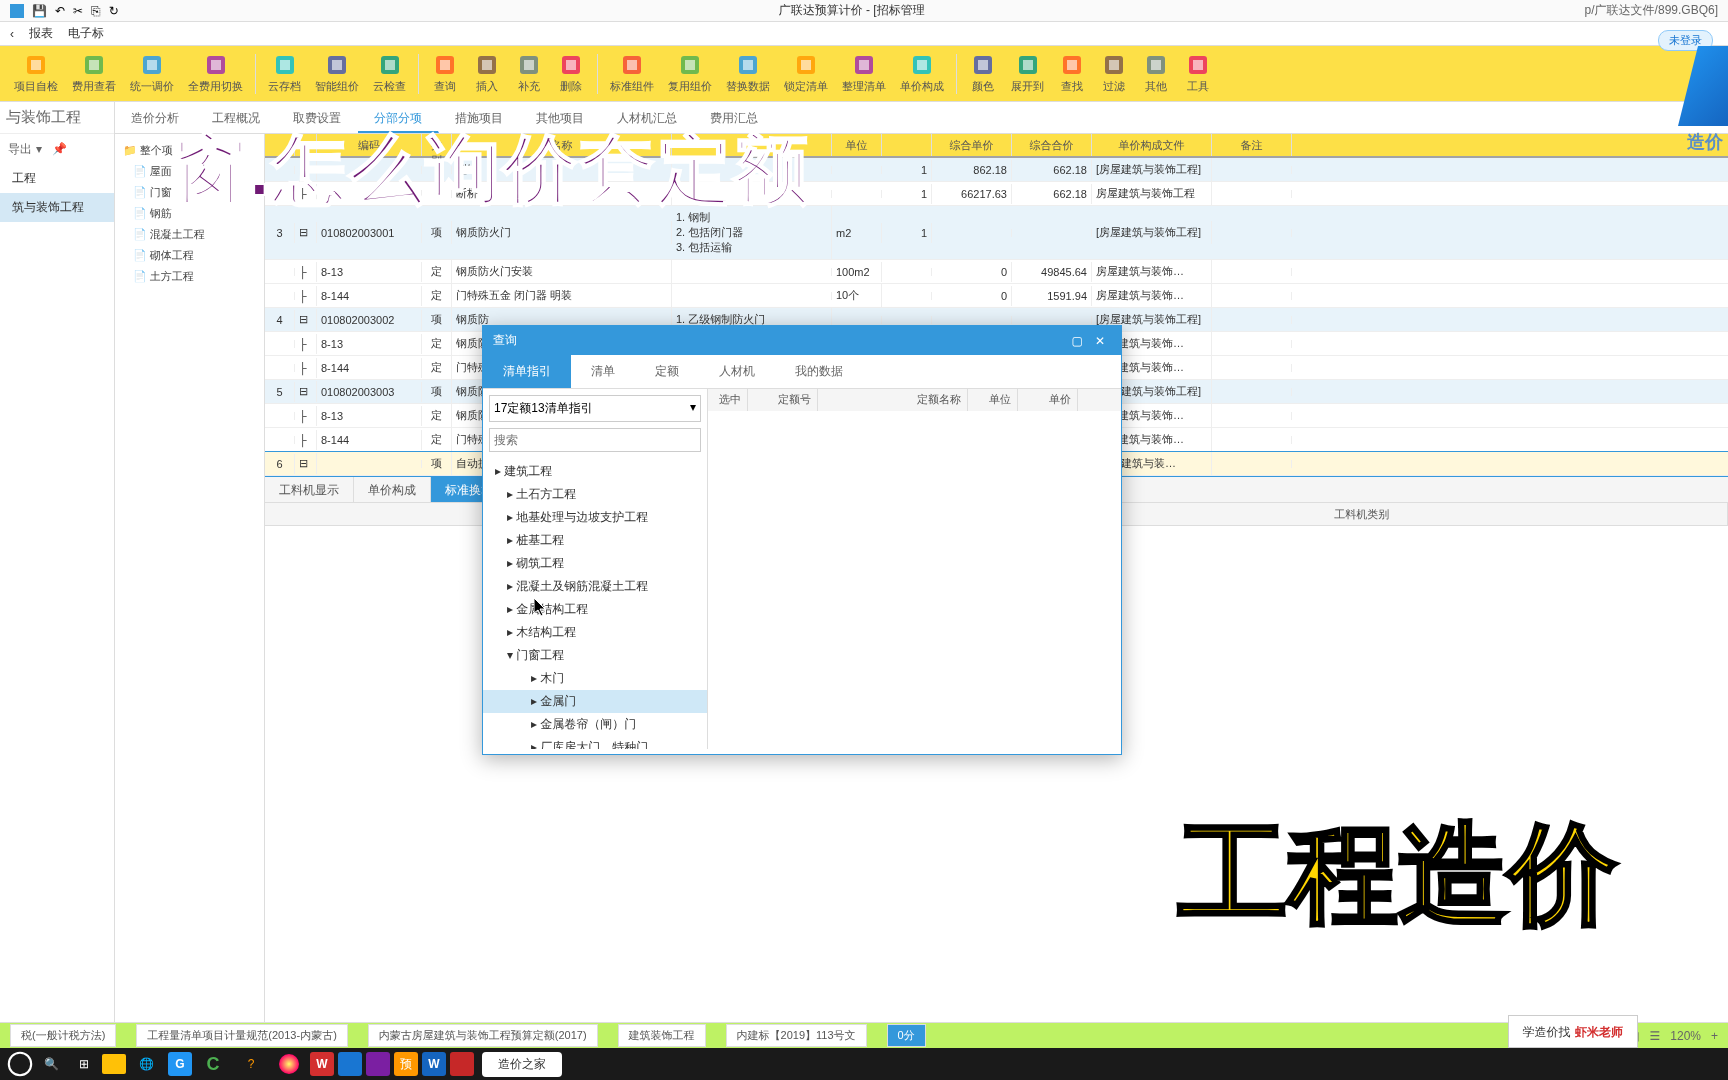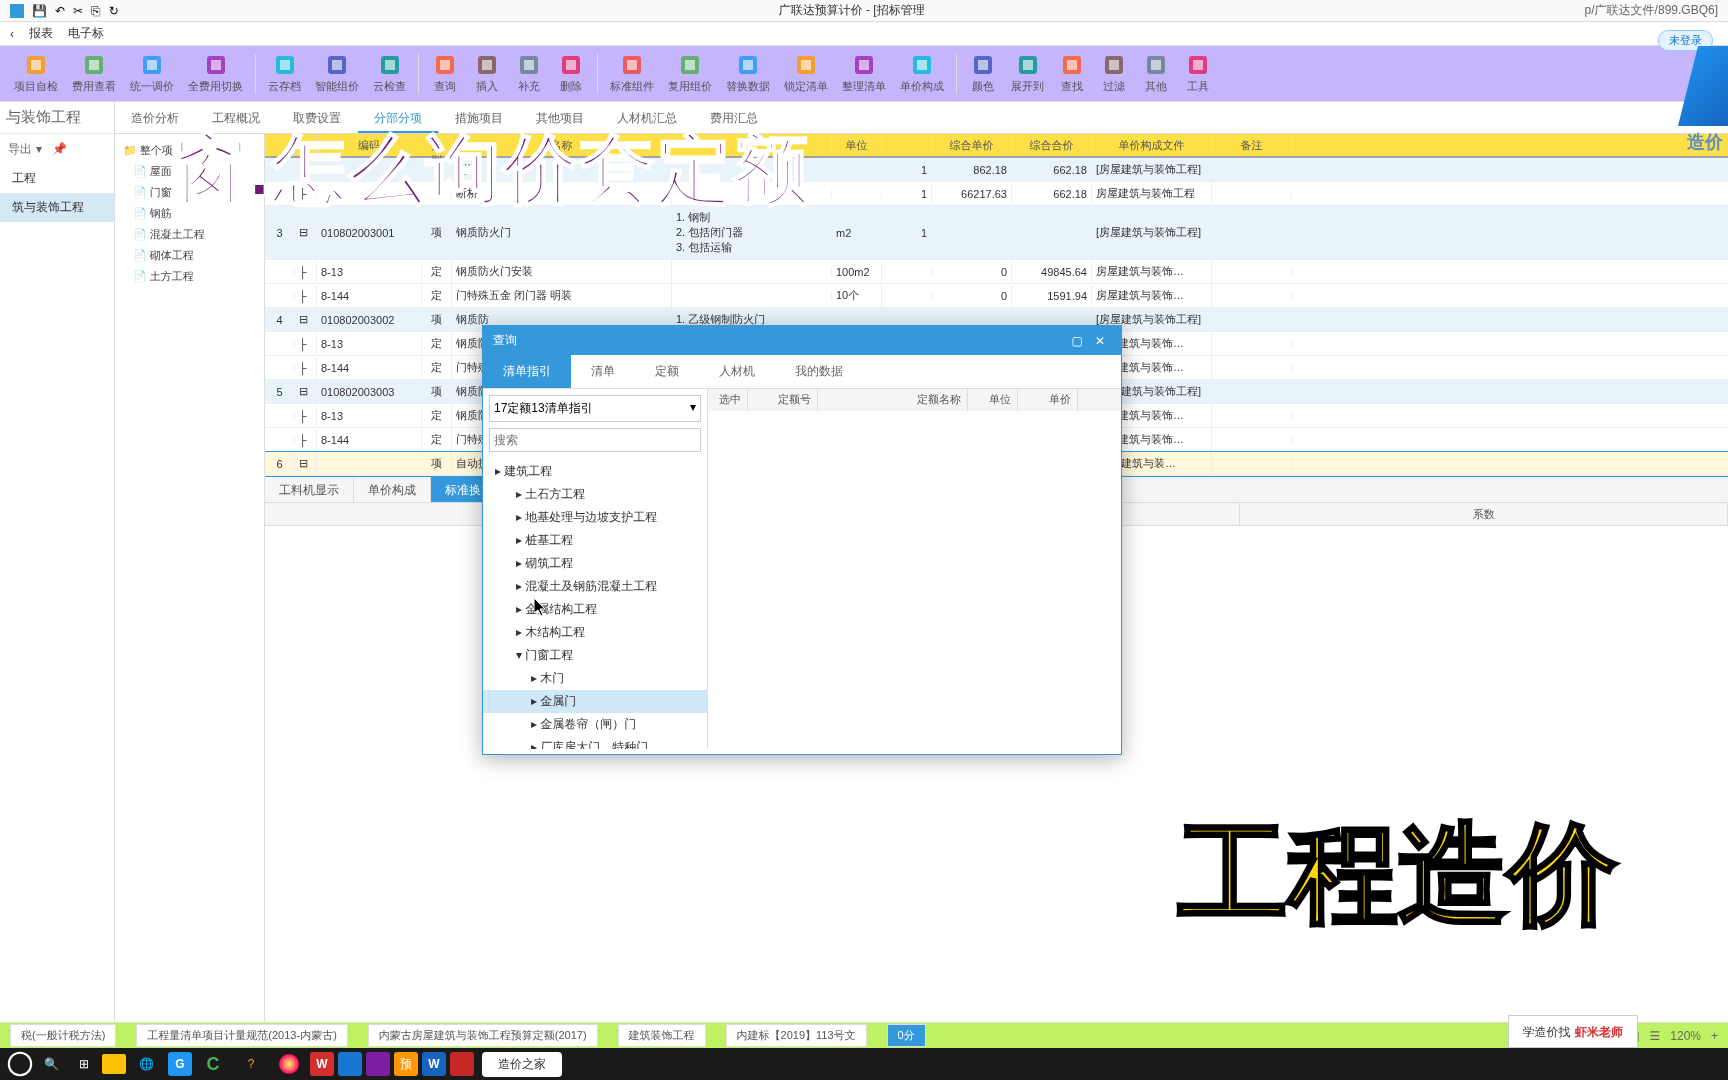--- a/index.html
+++ b/index.html
@@ -5,21 +5,21 @@
 *{margin:0;padding:0;box-sizing:border-box;font-family:"Microsoft YaHei",sans-serif;font-size:12px}
 body{background:#f0f0f0;width:1728px;height:1080px;overflow:hidden;position:relative}
 .titlebar{height:22px;background:#fafafa;display:flex;align-items:center;padding:0 10px;border-bottom:1px solid #ddd}
 .titlebar-left{display:flex;gap:8px;align-items:center}
 .titlebar-icon{width:14px;height:14px;display:inline-block}
 .titlebar-center{flex:1;text-align:center;color:#333}
 .titlebar-right{color:#666}
 .menubar{height:24px;background:#fff;display:flex;align-items:center;padding:0 10px;gap:15px;border-bottom:1px solid #ddd}
 .menubar span{color:#333;cursor:pointer}
 .login-badge{position:absolute;right:15px;top:30px;background:#e3f2fd;color:#1976d2;padding:2px 10px;border-radius:10px;border:1px solid #90caf9;font-size:11px}
-.toolbar{height:56px;background:#c4b5fd;display:flex;align-items:center;padding:0 8px;gap:2px;border-bottom:1px solid #ddd}
+.toolbar{height:56px;background:#fde047;display:flex;align-items:center;padding:0 8px;gap:2px;border-bottom:1px solid #ddd}
 .tool-btn{display:flex;flex-direction:column;align-items:center;padding:2px 6px;cursor:pointer;min-width:40px}
 .tool-icon{width:24px;height:24px;margin-bottom:2px}
 .tool-btn span{font-size:11px;color:#555;white-space:nowrap}
 .tool-sep{width:1px;height:40px;background:#ddd;margin:0 4px}
 .content{display:flex;height:calc(100% - 148px)}
 .sidebar{width:115px;background:#fff;border-right:1px solid #ddd}
 .sidebar-header{padding:6px;border-bottom:1px solid #eee;font-size:15px;color:#666}
 .sidebar-export{padding:4px 8px;color:#666;display:flex;align-items:center;gap:4px}
 .sidebar-item{padding:6px 12px;color:#333;cursor:pointer}
 .sidebar-item.active{background:#d4e8f5}
@@ -75,21 +75,21 @@
 .dlg-tabs{display:flex;border-bottom:1px solid #ddd}
 .dlg-tab{padding:8px 20px;color:#666;cursor:pointer}
 .dlg-tab.active{background:#3498db;color:#fff}
 .dlg-body{display:flex;height:calc(100% - 68px)}
 .dlg-left{width:225px;border-right:1px solid #ddd;display:flex;flex-direction:column}
 .dlg-select{margin:6px;padding:4px;border:1px solid #ccc;background:#fff}
 .dlg-search{margin:0 6px 6px;padding:4px;border:1px solid #ccc}
 .dlg-tree{flex:1;overflow:auto;padding:2px 0}
 .dlg-tree-item{padding:3px 8px;cursor:pointer;color:#333}
 .dlg-tree-item.l0{padding-left:12px;font-weight:500}
-.dlg-tree-item.l1{padding-left:33px}
+.dlg-tree-item.l1{padding-left:24px}
 .dlg-tree-item.l2{padding-left:48px}
 .dlg-tree-item.sel{background:#cfe8f7}
 .dlg-right{flex:1;display:flex;flex-direction:column}
 .dlg-right-top{padding:6px;display:flex;gap:6px;justify-content:flex-end;border-bottom:1px solid #eee}
 .dlg-btn{padding:4px 10px;border:1px solid #ccc;background:#f5f5f5;color:#888;font-size:11px}
 .dlg-right-header{display:flex;background:#f5f5f5;height:22px}
 .dlg-right-header>div{padding:3px 6px;border-right:1px solid #ddd;font-size:11px;color:#555;text-align:right}
 .logo-corner{position:absolute;top:46px;right:0;width:50px;height:80px;background:linear-gradient(135deg,#2196f3,#1565c0);clip-path:polygon(100% 0,100% 100%,0 100%,40% 0)}
 .brand-text{position:absolute;top:130px;right:5px;font-size:18px;color:#5b8fc7;font-weight:bold;writing-mode:horizontal-tb}
 .cursor{position:absolute;top:598px;left:534px;width:14px;height:20px;z-index:100;pointer-events:none}
@@ -514,21 +514,20 @@
             </div>
           </div>
         <div class="bottom-tabs" id="bottom-tabs">
             <div class="btab ">工料机显示</div>
             <div class="btab ">单价构成</div>
             <div class="btab active">标准换算</div>
           </div>
         <div class="bottom-header" id="bottom-header">
             <div>换算列表</div>
             <div>工料机类别</div>
-            <div>系数</div>
           </div>
         <div style="height:200px;background:#fff"></div>
       </div>
     </div>
   </div>
 </div>
 
 <div class="dialog">
   <div class="dlg-title">
     <span>查询</span>

